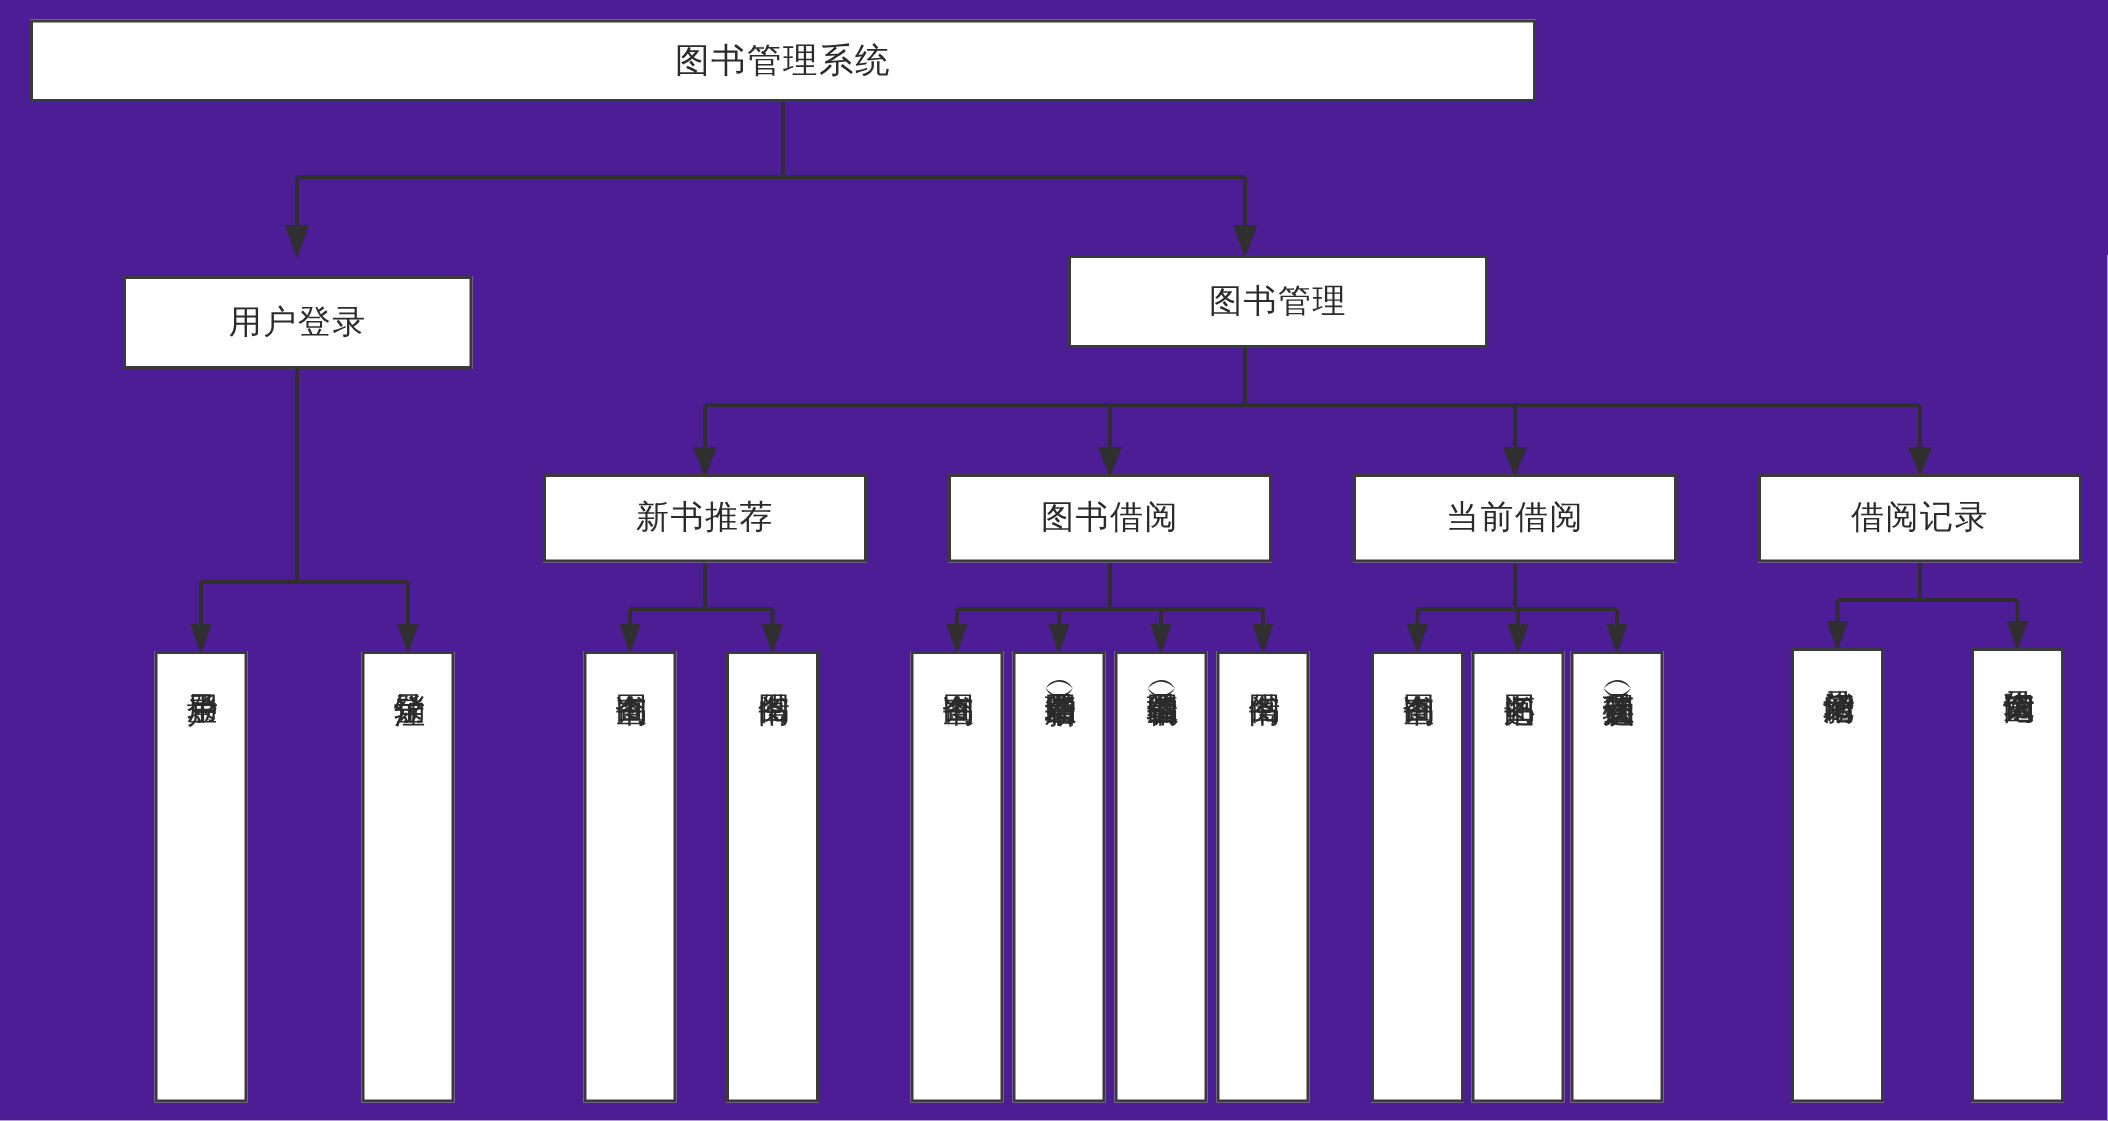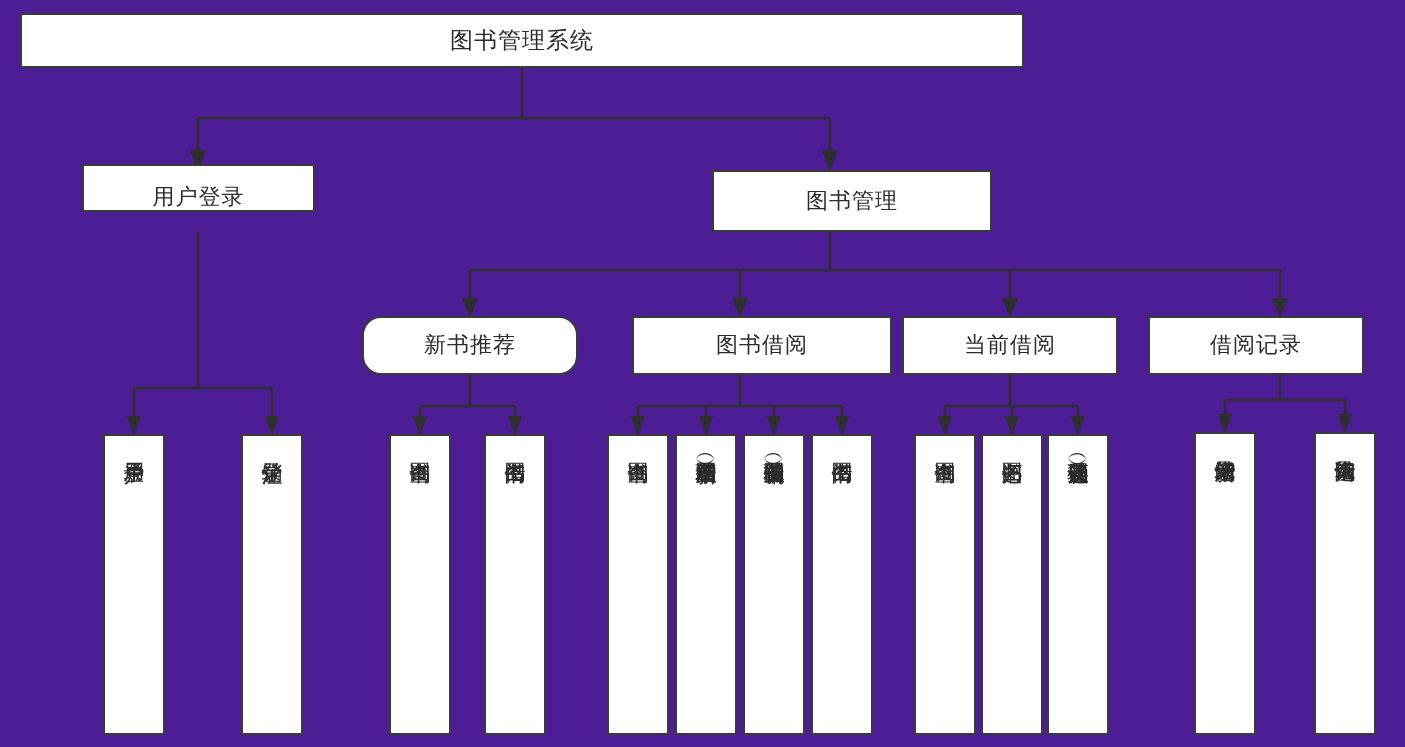--- a/index.html
+++ b/index.html
@@ -151,37 +151,37 @@
 
       <path d="M1218,414 L1232,414 L1225,434 Z"></path>
       <path d="M1338,414 L1352,414 L1345,434 Z"></path>
     </g>
   </svg>
 
   <div class="node root horiz" style="left:20px; top:13px; width:1004px; height:55px;">
     <span>图书管理系统</span>
   </div>
 
-  <div class="node horiz" style="left:82px; top:164px; width:233px; height:48px;align-items:flex-end;">
+  <div class="node horiz" style="left:82px; top:184px; width:233px; height:62px;">
     <span>用户登录</span>
   </div>
   <div class="node horiz" style="left:712px; top:170px; width:280px; height:62px;">
     <span>图书管理</span>
   </div>
 
-  <div class="node horiz" style="left:362px; top:316px; width:216px; height:59px;border-radius:19px;">
+  <div class="node horiz" style="left:362px; top:316px; width:216px; height:59px;">
     <span>新书推荐</span>
   </div>
-  <div class="node horiz" style="left:632px; top:316px; width:260px; height:59px;">
+  <div class="node horiz" style="left:632px; top:316px; width:216px; height:59px;">
     <span>图书借阅</span>
   </div>
   <div class="node horiz" style="left:902px; top:316px; width:216px; height:59px;">
     <span>当前借阅</span>
   </div>
-  <div class="node horiz" style="left:1148px; top:316px; width:216px; height:59px;">
+  <div class="node horiz" style="left:1172px; top:316px; width:216px; height:59px;">
     <span>借阅记录</span>
   </div>
 
   <div class="node leaf" style="left:103px; top:434px; width:62px; height:301px;">
     <span class="vtext">用户登录</span>
   </div>
   <div class="node leaf" style="left:241px; top:434px; width:62px; height:301px;">
     <span class="vtext">注销登录</span>
   </div>
 

